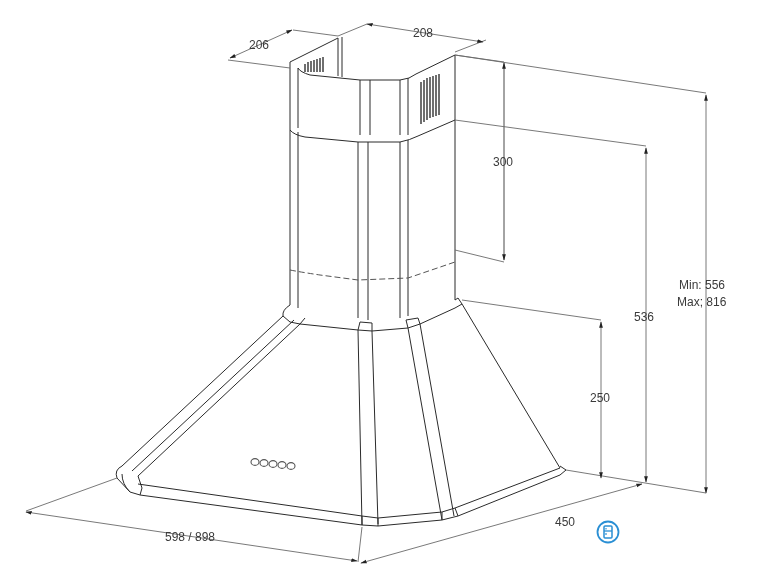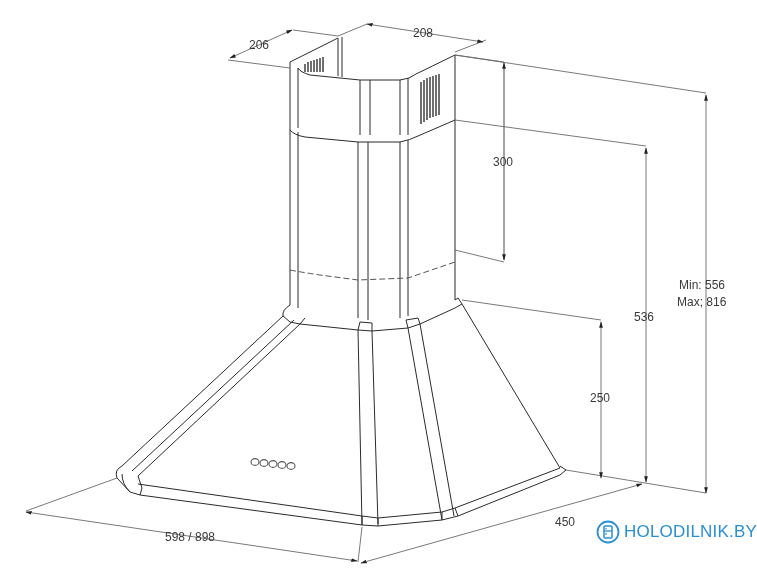--- a/index.html
+++ b/index.html
@@ -113,14 +113,13 @@
 </svg>
 
 <div class="watermark">
   <svg width="24" height="24" viewBox="0 0 24 24">
     <circle cx="12" cy="12" r="10.5" fill="none" stroke="#2a8fd4" stroke-width="1.8"></circle>
     <rect x="8" y="6" width="8" height="12" rx="1" fill="none" stroke="#2a8fd4" stroke-width="1.5"></rect>
     <line x1="8" y1="11" x2="16" y2="11" stroke="#2a8fd4" stroke-width="1.3"></line>
     <line x1="10" y1="8" x2="10" y2="9.5" stroke="#2a8fd4" stroke-width="1.2"></line>
     <line x1="10" y1="13" x2="10" y2="15" stroke="#2a8fd4" stroke-width="1.2"></line>
   </svg>
-  <span class="wm-text" style="color:#2a8fd4">HOLODILNIK.BY</span>
 </div>
 
 </body></html>

